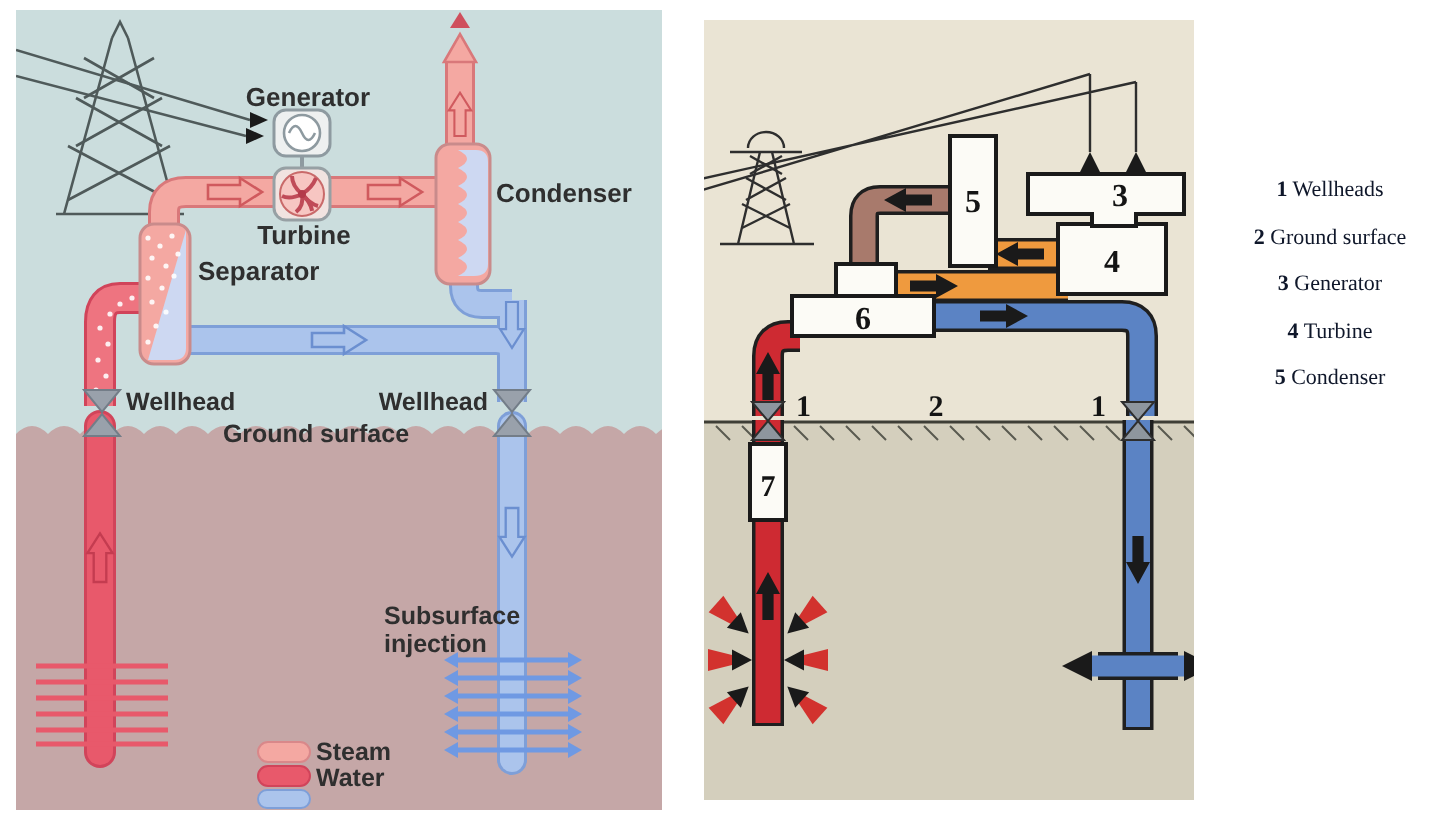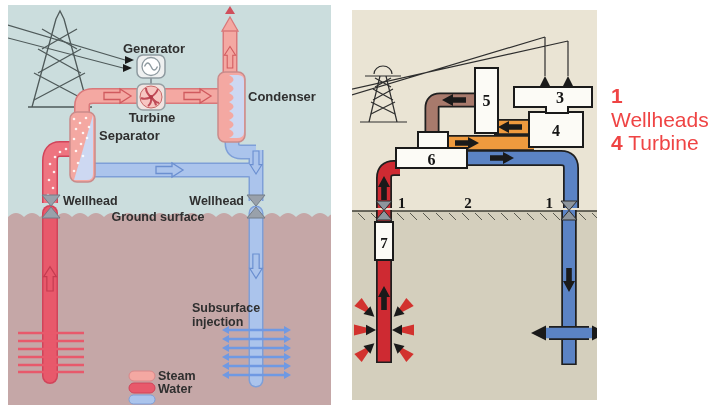--- a/index.html
+++ b/index.html
@@ -1,17 +1,17 @@
 <!DOCTYPE html>
 <html style="--l-sky: #cbdddd; --l-underground: #c5a7a7; --l-steam: #f4a8a2; --l-steamBorder: #d9787a; --l-hotWater: #e8596b; --l-hotWaterBorder: #d1445a; --l-twoPhase: #ee7480; --l-coolWater: #abc4ec; --l-coolWaterBorder: #7e9fd8; --l-condenserBlue: #cdd8f2; --l-valve: #99a1ab; --r-sky: #eae4d4; --r-underground: #d4cfbd; --r-outline: #1f1f1f; --r-hot: #ce2a32; --r-cold: #5b83c4; --r-vapor: #ef9a3e; --r-condensate: #a87a6c; --r-box: #fcfbf6; --r-valve: #8e969e;"><head>
 <meta charset="utf-8">
 <style>
   html,body{margin:0;padding:0;background:#fff;}
   .canvas{position:relative;width:719px;height:411px;background:#fff;overflow:hidden;
-          font-family:"Liberation Sans",sans-serif;}
+          font-family:"Liberation Sans",sans-serif;text-align:center;}
   .panel{position:absolute;}
   .panel-left{left:8px;top:5px;width:323px;height:400px;}
   .panel-right{left:352px;top:10px;width:245px;height:390px;}
   svg{display:block;}
 
   
   .l-sky{fill:var(--l-sky,#cbdddd);}
   .l-under{fill:var(--l-underground,#c5a7a7);}
   .p-steam-b{stroke:var(--l-steamBorder,#d9787a);fill:none;}
   .p-steam-f{stroke:var(--l-steam,#f4a8a2);fill:none;}
@@ -43,21 +43,21 @@
   .rp-cond{stroke:var(--r-condensate,#a87a6c);fill:none;}
   .rbox{fill:var(--r-box,#fcfbf6);stroke:#1a1a1a;stroke-width:2;}
   .rtwr{stroke:#2e2e2e;stroke-width:1.2;fill:none;}
   .blk{fill:#1a1a1a;}
   .valve-r{fill:var(--r-valve,#8e969e);stroke:#2e2e2e;stroke-width:1;}
   .rnum{font-family:"Liberation Serif",serif;font-size:16px;font-weight:600;fill:#141414;}
   .rnum-s{font-family:"Liberation Serif",serif;font-size:15px;font-weight:600;fill:#141414;}
 
   
   .key{position:absolute;left:611px;top:84px;width:108px;
-       font-family:Liberation Sans, sans-serif;font-size:21px;line-height:23.5px;color:#ef4444;}
+       font-family:Liberation Serif, serif;font-size:11px;line-height:23.5px;color:#0f172a;}
   .key-num{font-weight:bold;}
 </style>
 </head>
 <body>
 
 <div class="canvas">
 
   <div class="panel panel-left">
     <svg width="323" height="400" viewBox="0 0 323 400">
       <defs>
@@ -324,16 +324,19 @@
       <text class="rnum" x="79.5" y="154.5" text-anchor="middle">6</text>
       <text class="rnum-s" x="32" y="238" text-anchor="middle">7</text>
       <text class="rnum-s" x="46" y="198">1</text>
       <text class="rnum-s" x="116" y="198" text-anchor="middle">2</text>
       <text class="rnum-s" x="201" y="198" text-anchor="end">1</text>
     </svg>
   </div>
 
   <div class="key">
     <div class="key-item"><span class="key-num">1</span> <span class="key-label">Wellheads</span></div>
+    <div class="key-item"><span class="key-num">2</span> <span class="key-label">Ground surface</span></div>
+    <div class="key-item"><span class="key-num">3</span> <span class="key-label">Generator</span></div>
     <div class="key-item"><span class="key-num">4</span> <span class="key-label">Turbine</span></div>
+    <div class="key-item"><span class="key-num">5</span> <span class="key-label">Condenser</span></div>
   </div>
 
 </div>
 
 </body></html>

